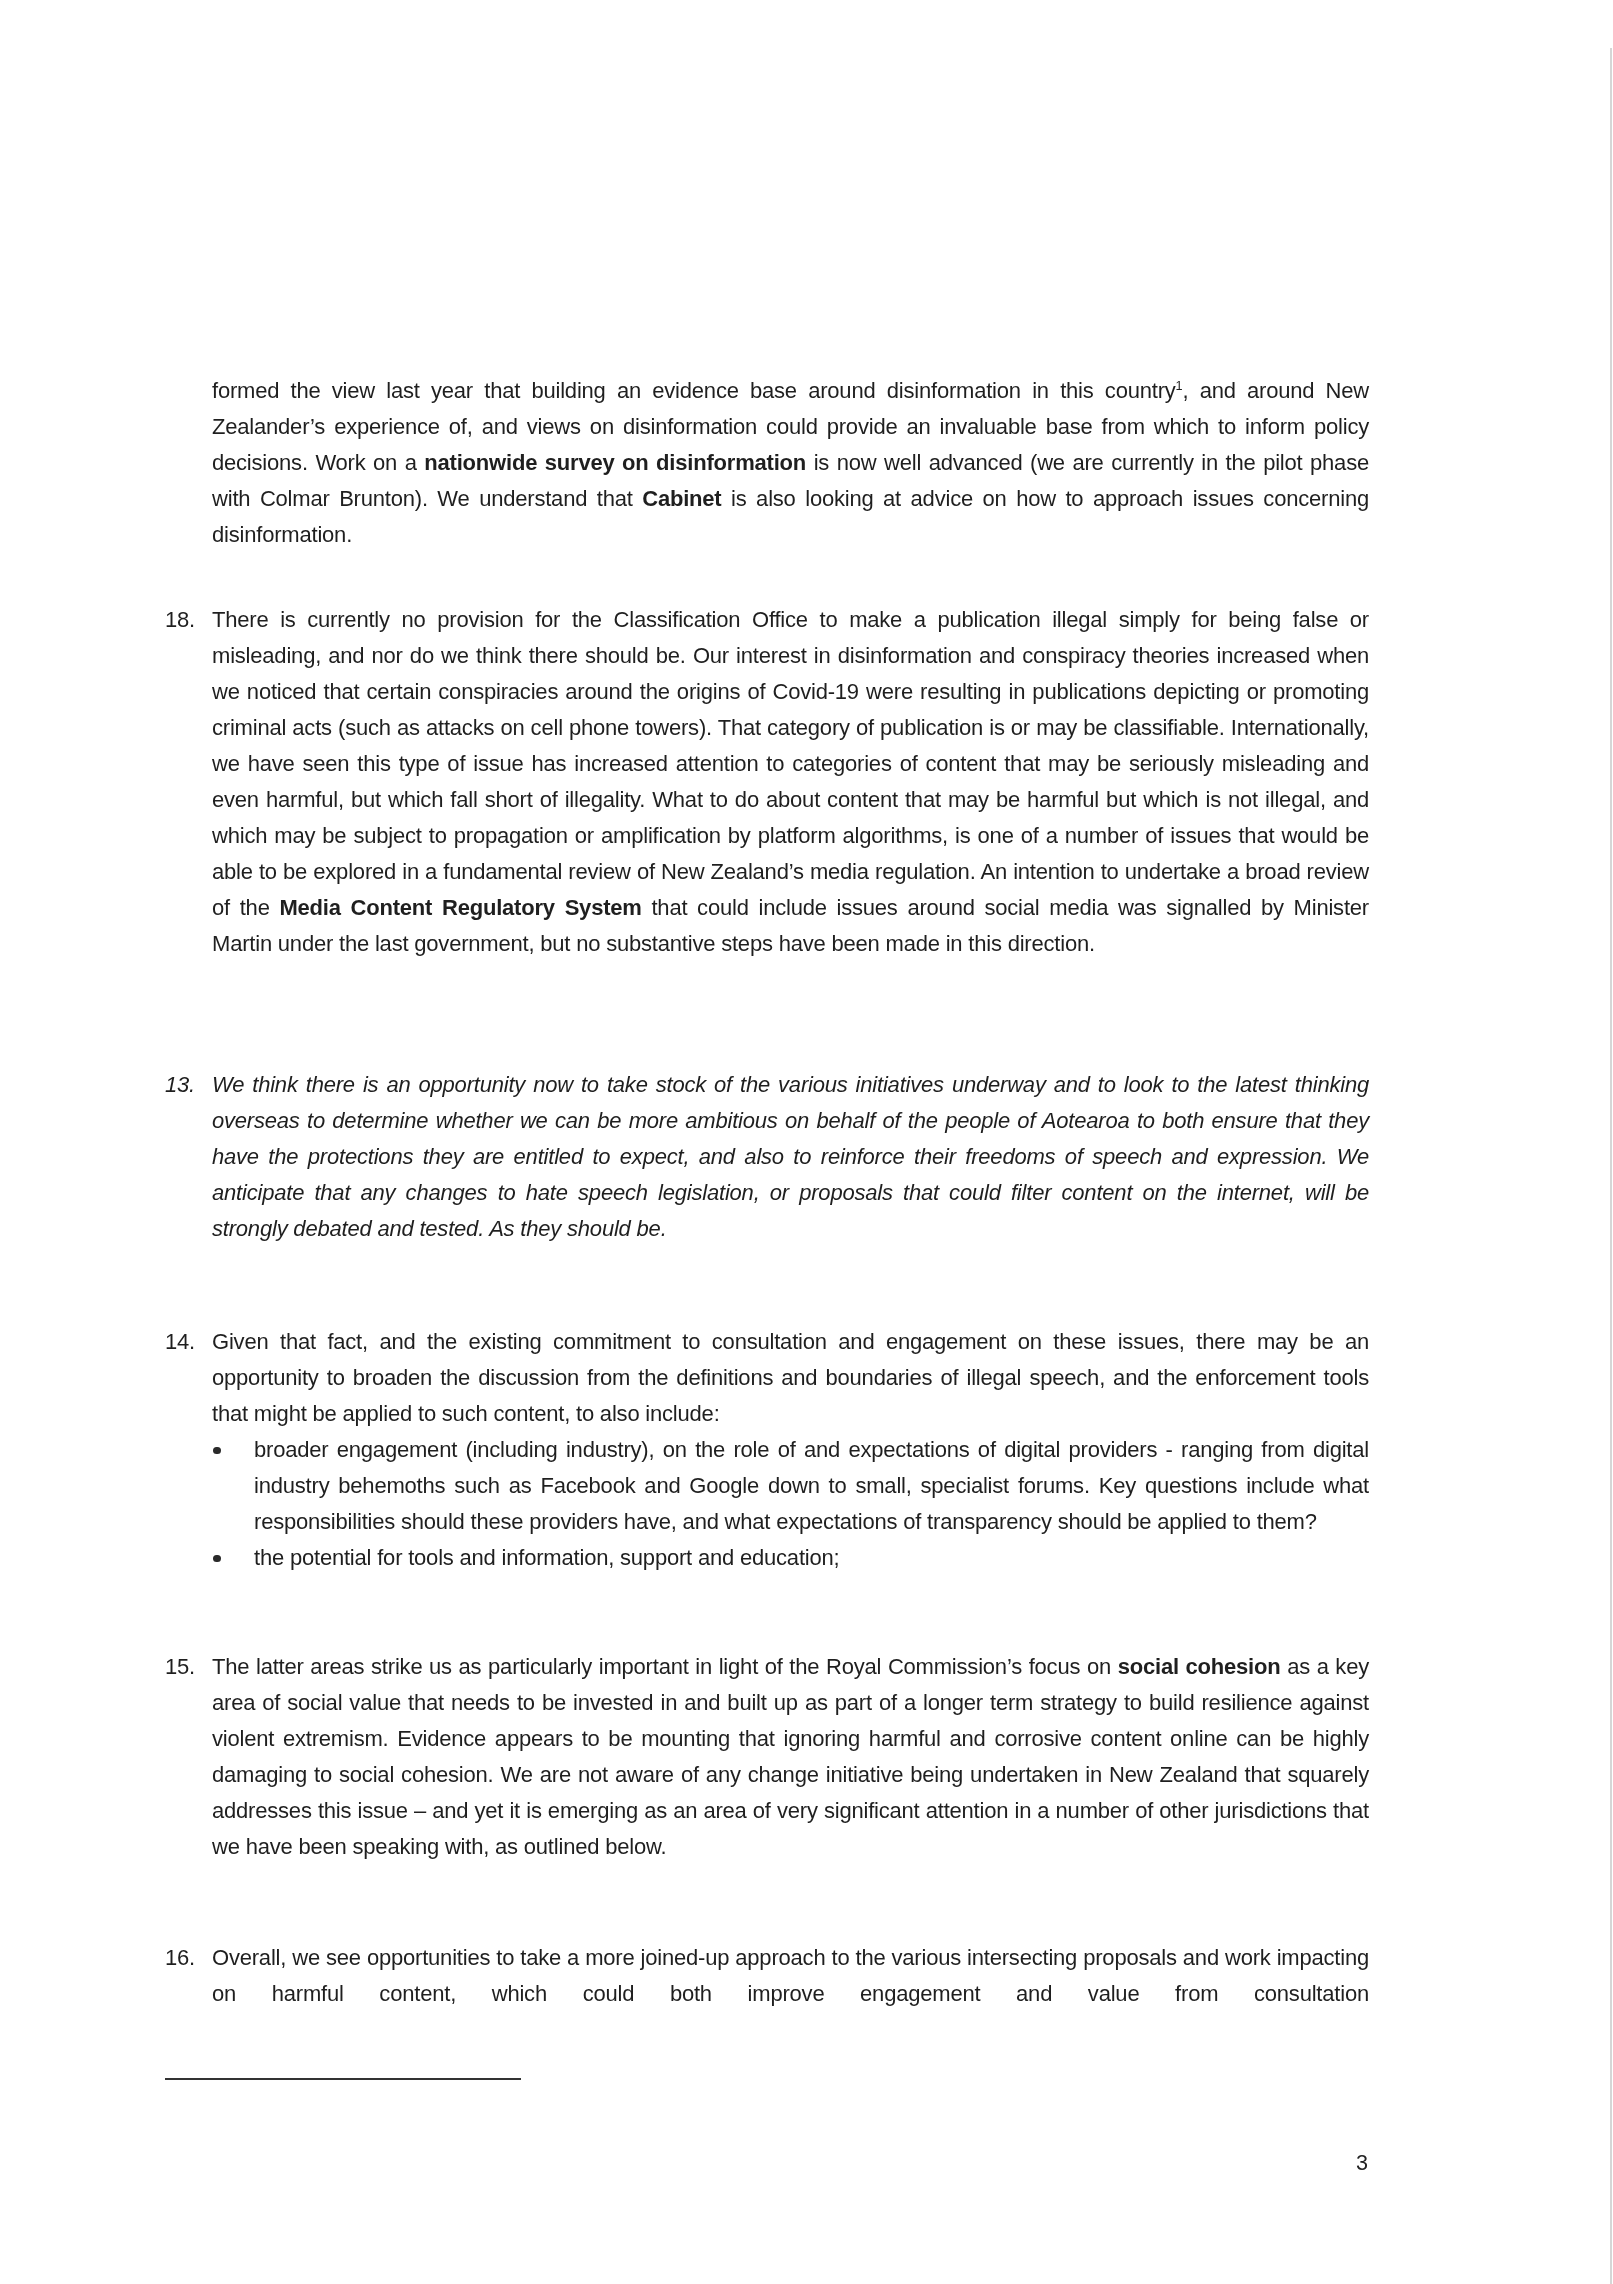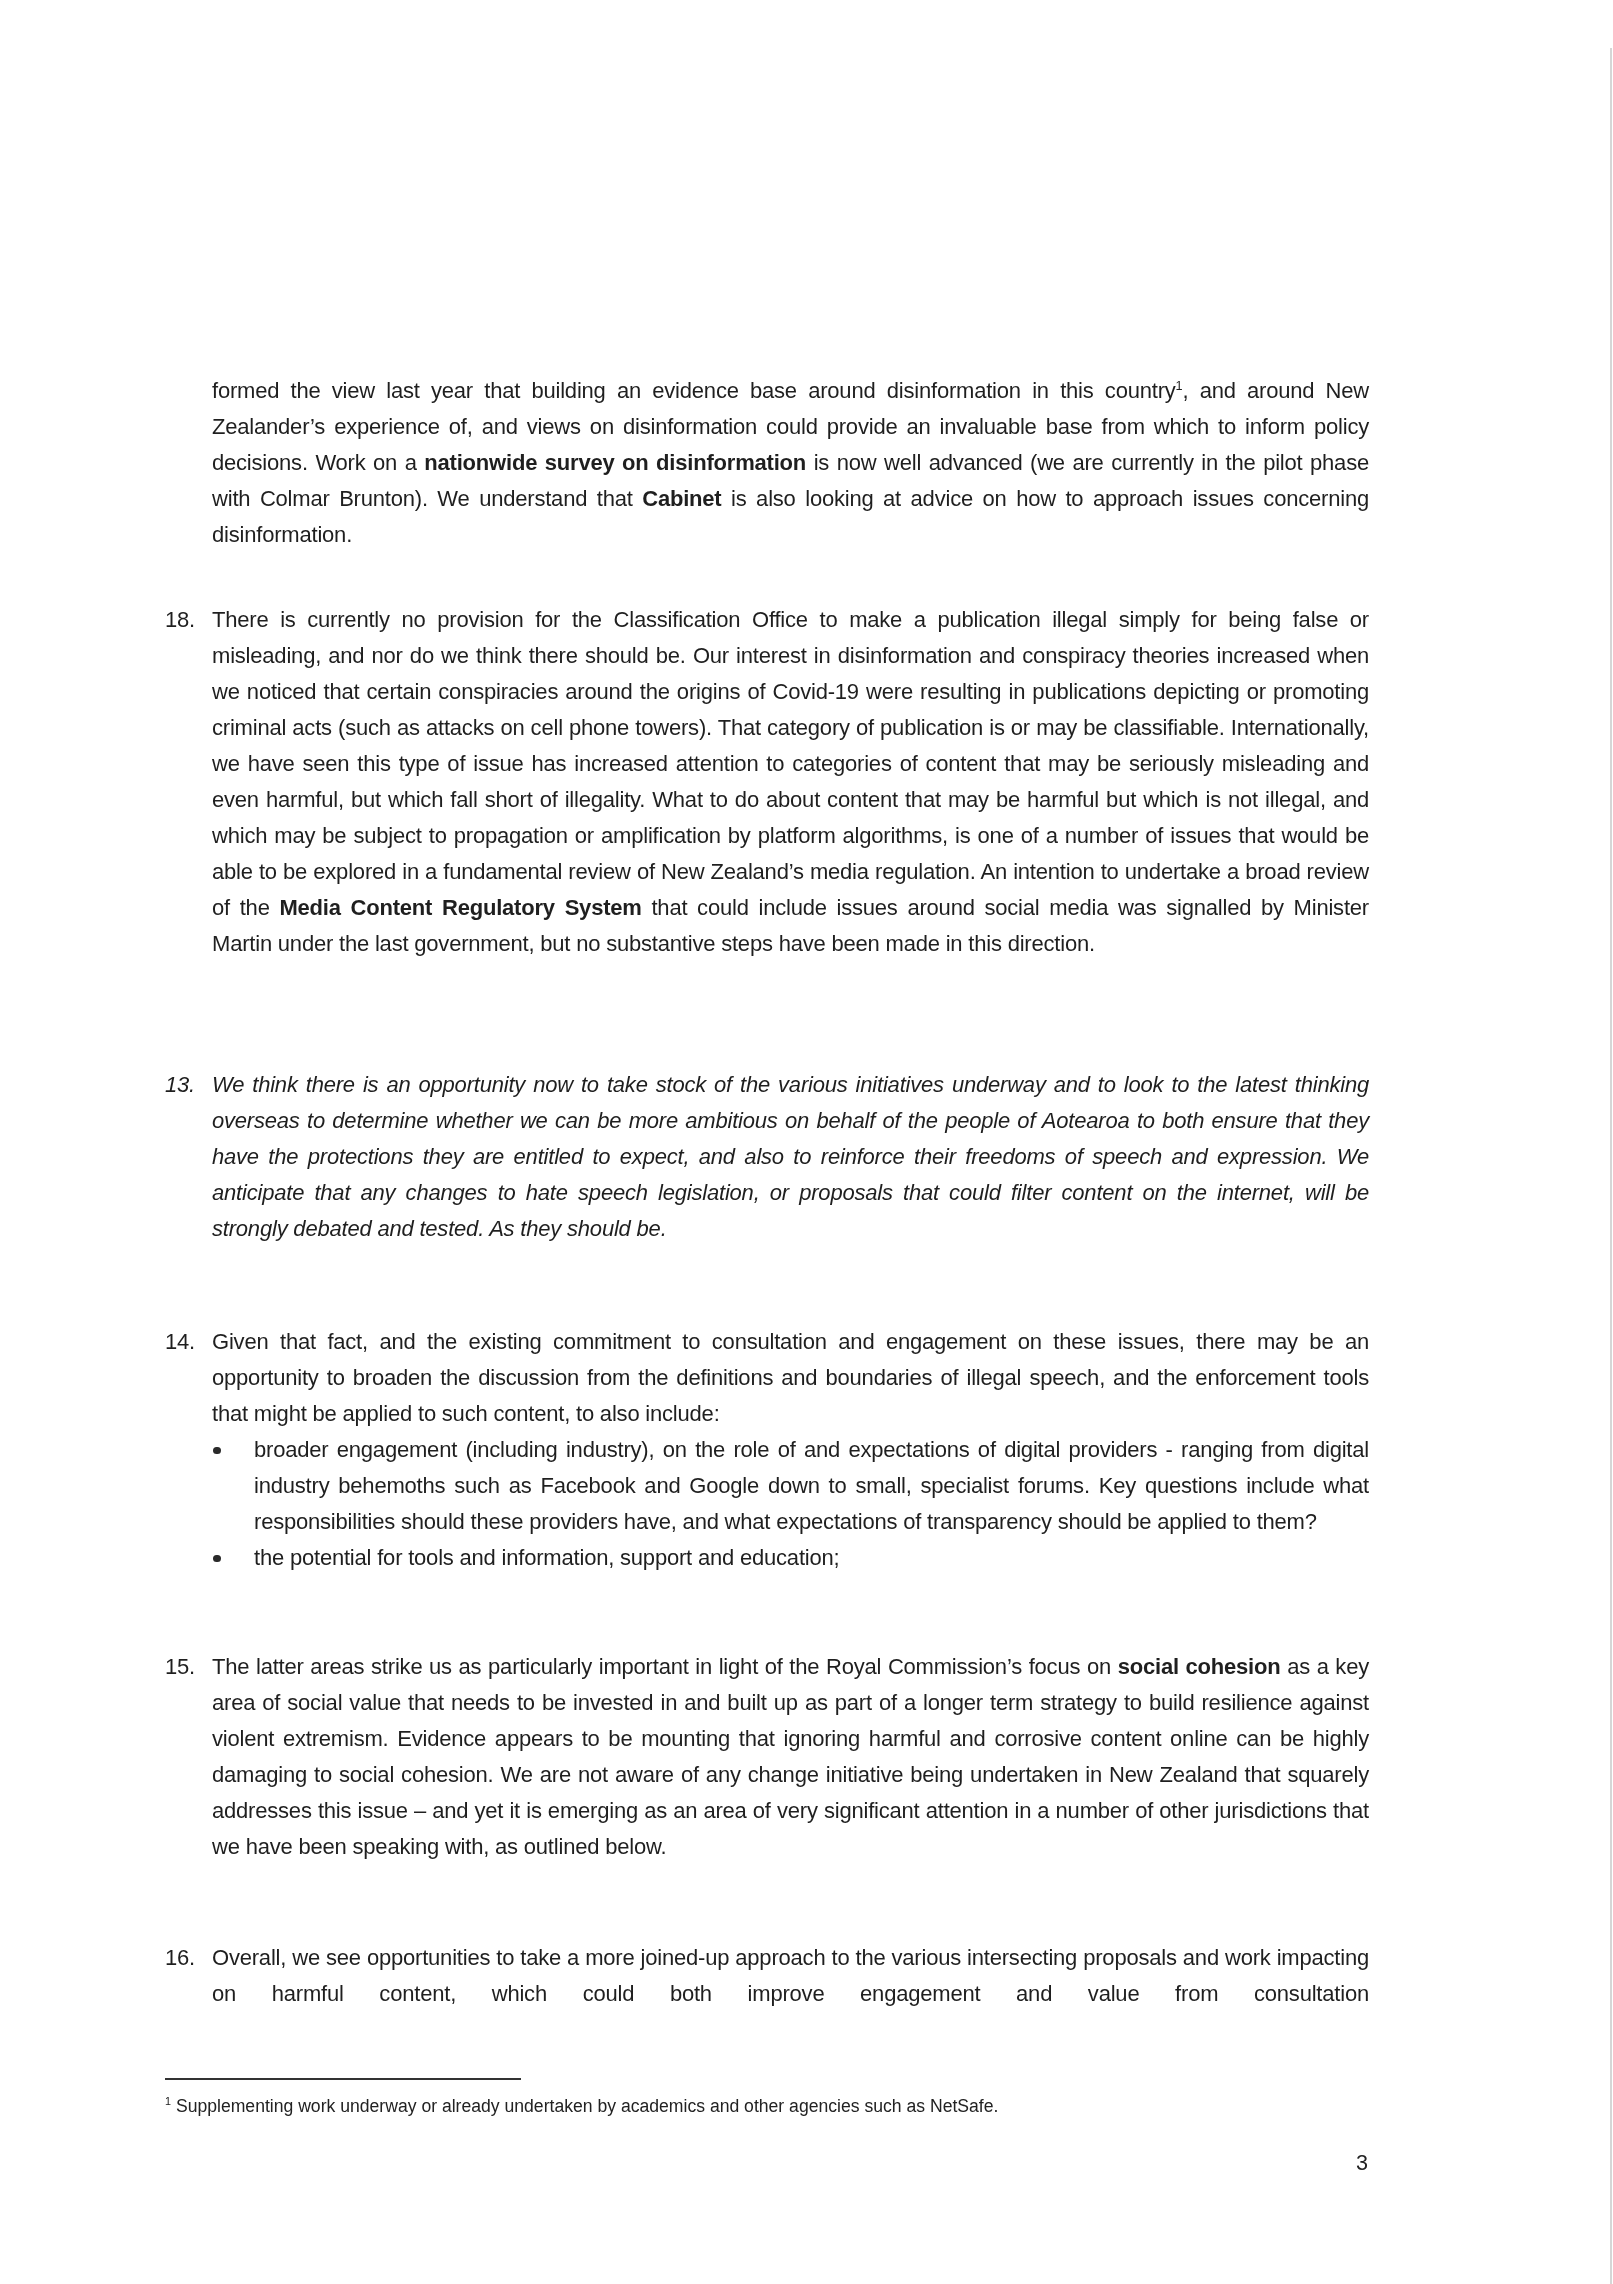--- a/index.html
+++ b/index.html
@@ -59,20 +59,16 @@
     <span class="num">15.</span>
     <span>The latter areas strike us as particularly important in light of the Royal Commission’s focus on </span><b>social cohesion</b><span> as a key area of social value that needs to be invested in and built up as part of a longer term strategy to build resilience against violent extremism.  Evidence appears to be mounting that ignoring harmful and corrosive content online can be highly damaging to social cohesion.  We are not aware of any change initiative being undertaken in New Zealand that squarely addresses this issue – and yet it is emerging as an area of very significant attention in a number of other jurisdictions that we have been speaking with, as outlined below.</span>
   </div>
 
   <div class="para" style="top:1892px; text-align-last: justify;">
     <span class="num">16.</span>
     <span>Overall, we see opportunities to take a more joined-up approach to the various intersecting proposals and work impacting on harmful content, which could both improve engagement and value from consultation</span>
   </div>
 
   <div class="fn-rule"></div>
-  <div class="footnote">
-    <sup>1</sup>
-    <span>Supplementing work underway or already undertaken by academics and other agencies such as NetSafe.</span>
-  </div>
 
   <div class="pagenum">3</div>
 </div>
 
 
 </body></html>

